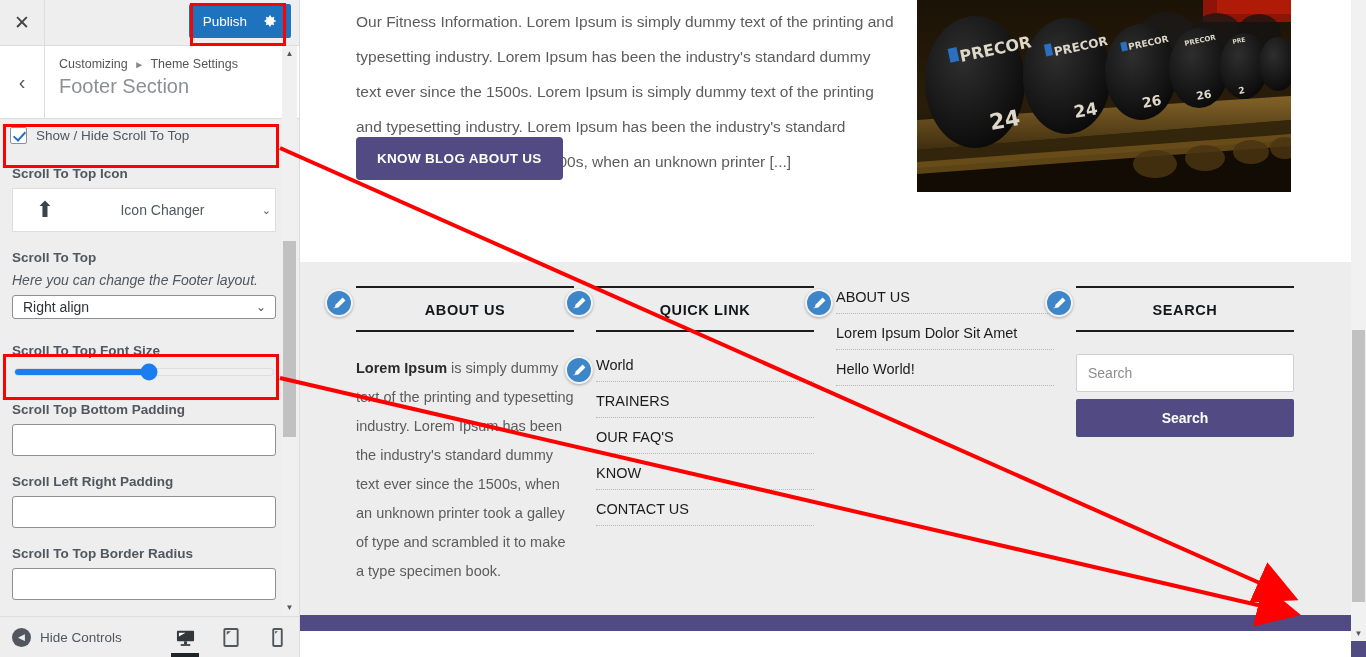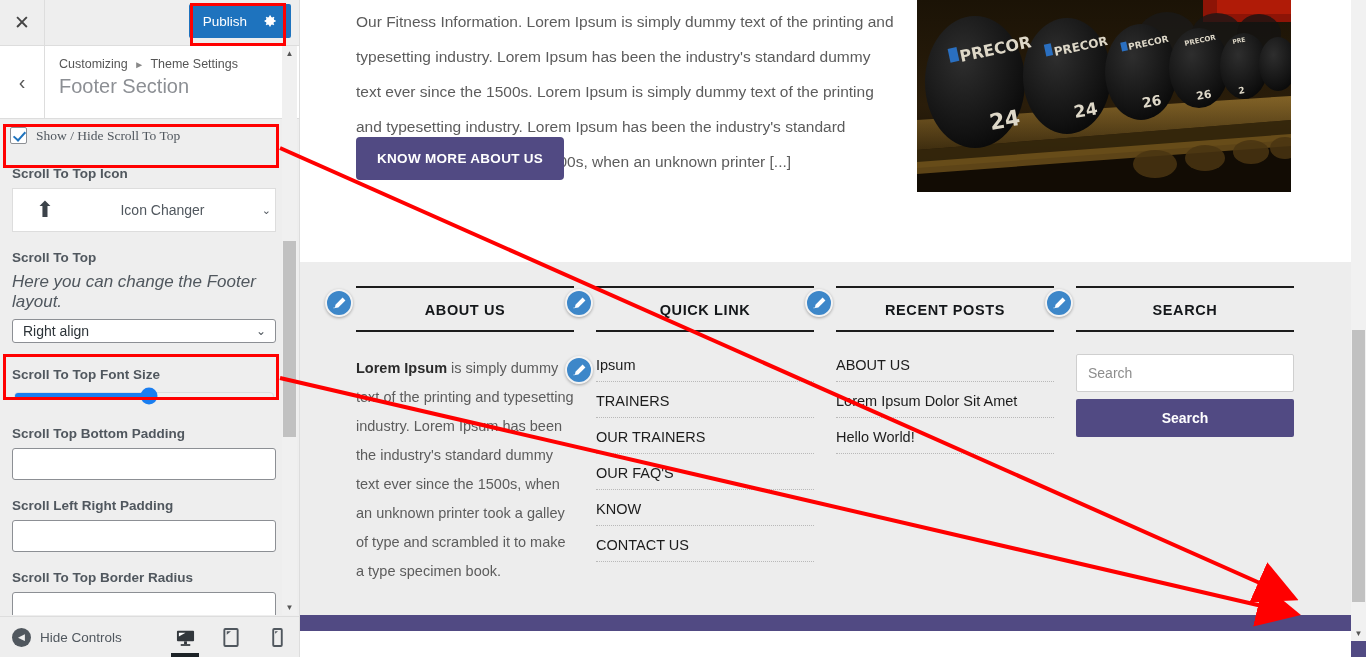--- a/index.html
+++ b/index.html
@@ -89,33 +89,32 @@
   .ctl { margin-bottom: 18px; }
   .ctl-label {
     display: block;
     font-size: 13.5px;
     color: #50575e;
     font-weight: 600;
     margin-bottom: 7px;
   }
   .ctl-desc {
     display: block;
-    font-size: 17px;
+    font-size: 14px;
     color: #50575e;
     font-style: italic;
     margin-bottom: 7px;
   }
 
   
   #checkbox-row {
     background: #eee;
     display: flex; align-items: center;
     gap: 9px;
     padding: 7px 10px;
-    font-family: Liberation Serif, serif;
   }
   .cb {
     width: 17px; height: 17px;
     border: 1px solid #8c8f94;
     background: #fff;
     border-radius: 2px;
     position: relative;
     flex: none;
     cursor: pointer;
   }
@@ -462,21 +461,21 @@
 
 <div id="root">
 
   <div id="preview">
     <div id="preview-page">
 
       <div id="top-content">
         <div id="about-col">
           <p id="about-text">Our Fitness Information. Lorem Ipsum is simply dummy text of the printing and typesetting industry. Lorem Ipsum has been the industry's standard dummy text ever since the 1500s. Lorem Ipsum is simply dummy text of the printing and typesetting industry. Lorem Ipsum has been the industry's standard dummy text ever since the 1500s, when an unknown printer [...]</p>
         </div>
-        <button id="know-more-btn">KNOW MORE ABOUT US</button>
+        <button id="know-more-btn">KNOW BLOG ABOUT US</button>
 
         <div id="hero-img">
           <svg width="374" height="192" viewBox="0 0 374 192">
             <defs>
               <linearGradient id="bgg" x1="0" y1="0" x2="0" y2="1">
                 <stop offset="0" stop-color="#1b1306"></stop>
                 <stop offset="0.55" stop-color="#2a1d0a"></stop>
                 <stop offset="1" stop-color="#0d0904"></stop>
               </linearGradient>
               <linearGradient id="rail" x1="0" y1="0" x2="0" y2="1">
@@ -546,33 +545,29 @@
               <div class="wtitle">ABOUT US</div>
             </div>
             <div class="wbody"><b>Lorem Ipsum</b><span> is simply dummy text of the printing and typesetting industry. Lorem Ipsum has been the industry's standard dummy text ever since the 1500s, when an unknown printer took a galley of type and scrambled it to make a type specimen book.</span></div>
           </div>
 
           <div class="wcol">
             <div class="wtitle-wrap">
               <div class="wtitle">QUICK LINK</div>
             </div>
             <ul class="wlist">
-              <li>Ipsum</li>
+              <li>World</li>
               <li>TRAINERS</li>
-              <li>OUR TRAINERS</li>
               <li>OUR FAQ'S</li>
               <li>KNOW</li>
               <li>CONTACT US</li>
             </ul>
           </div>
 
           <div class="wcol">
-            <div class="wtitle-wrap">
-              <div class="wtitle">RECENT POSTS</div>
-            </div>
             <ul class="wlist">
               <li>ABOUT US</li>
               <li>Lorem Ipsum Dolor Sit Amet</li>
               <li>Hello World!</li>
             </ul>
           </div>
 
           <div class="wcol">
             <div class="wtitle-wrap">
               <div class="wtitle">SEARCH</div>

